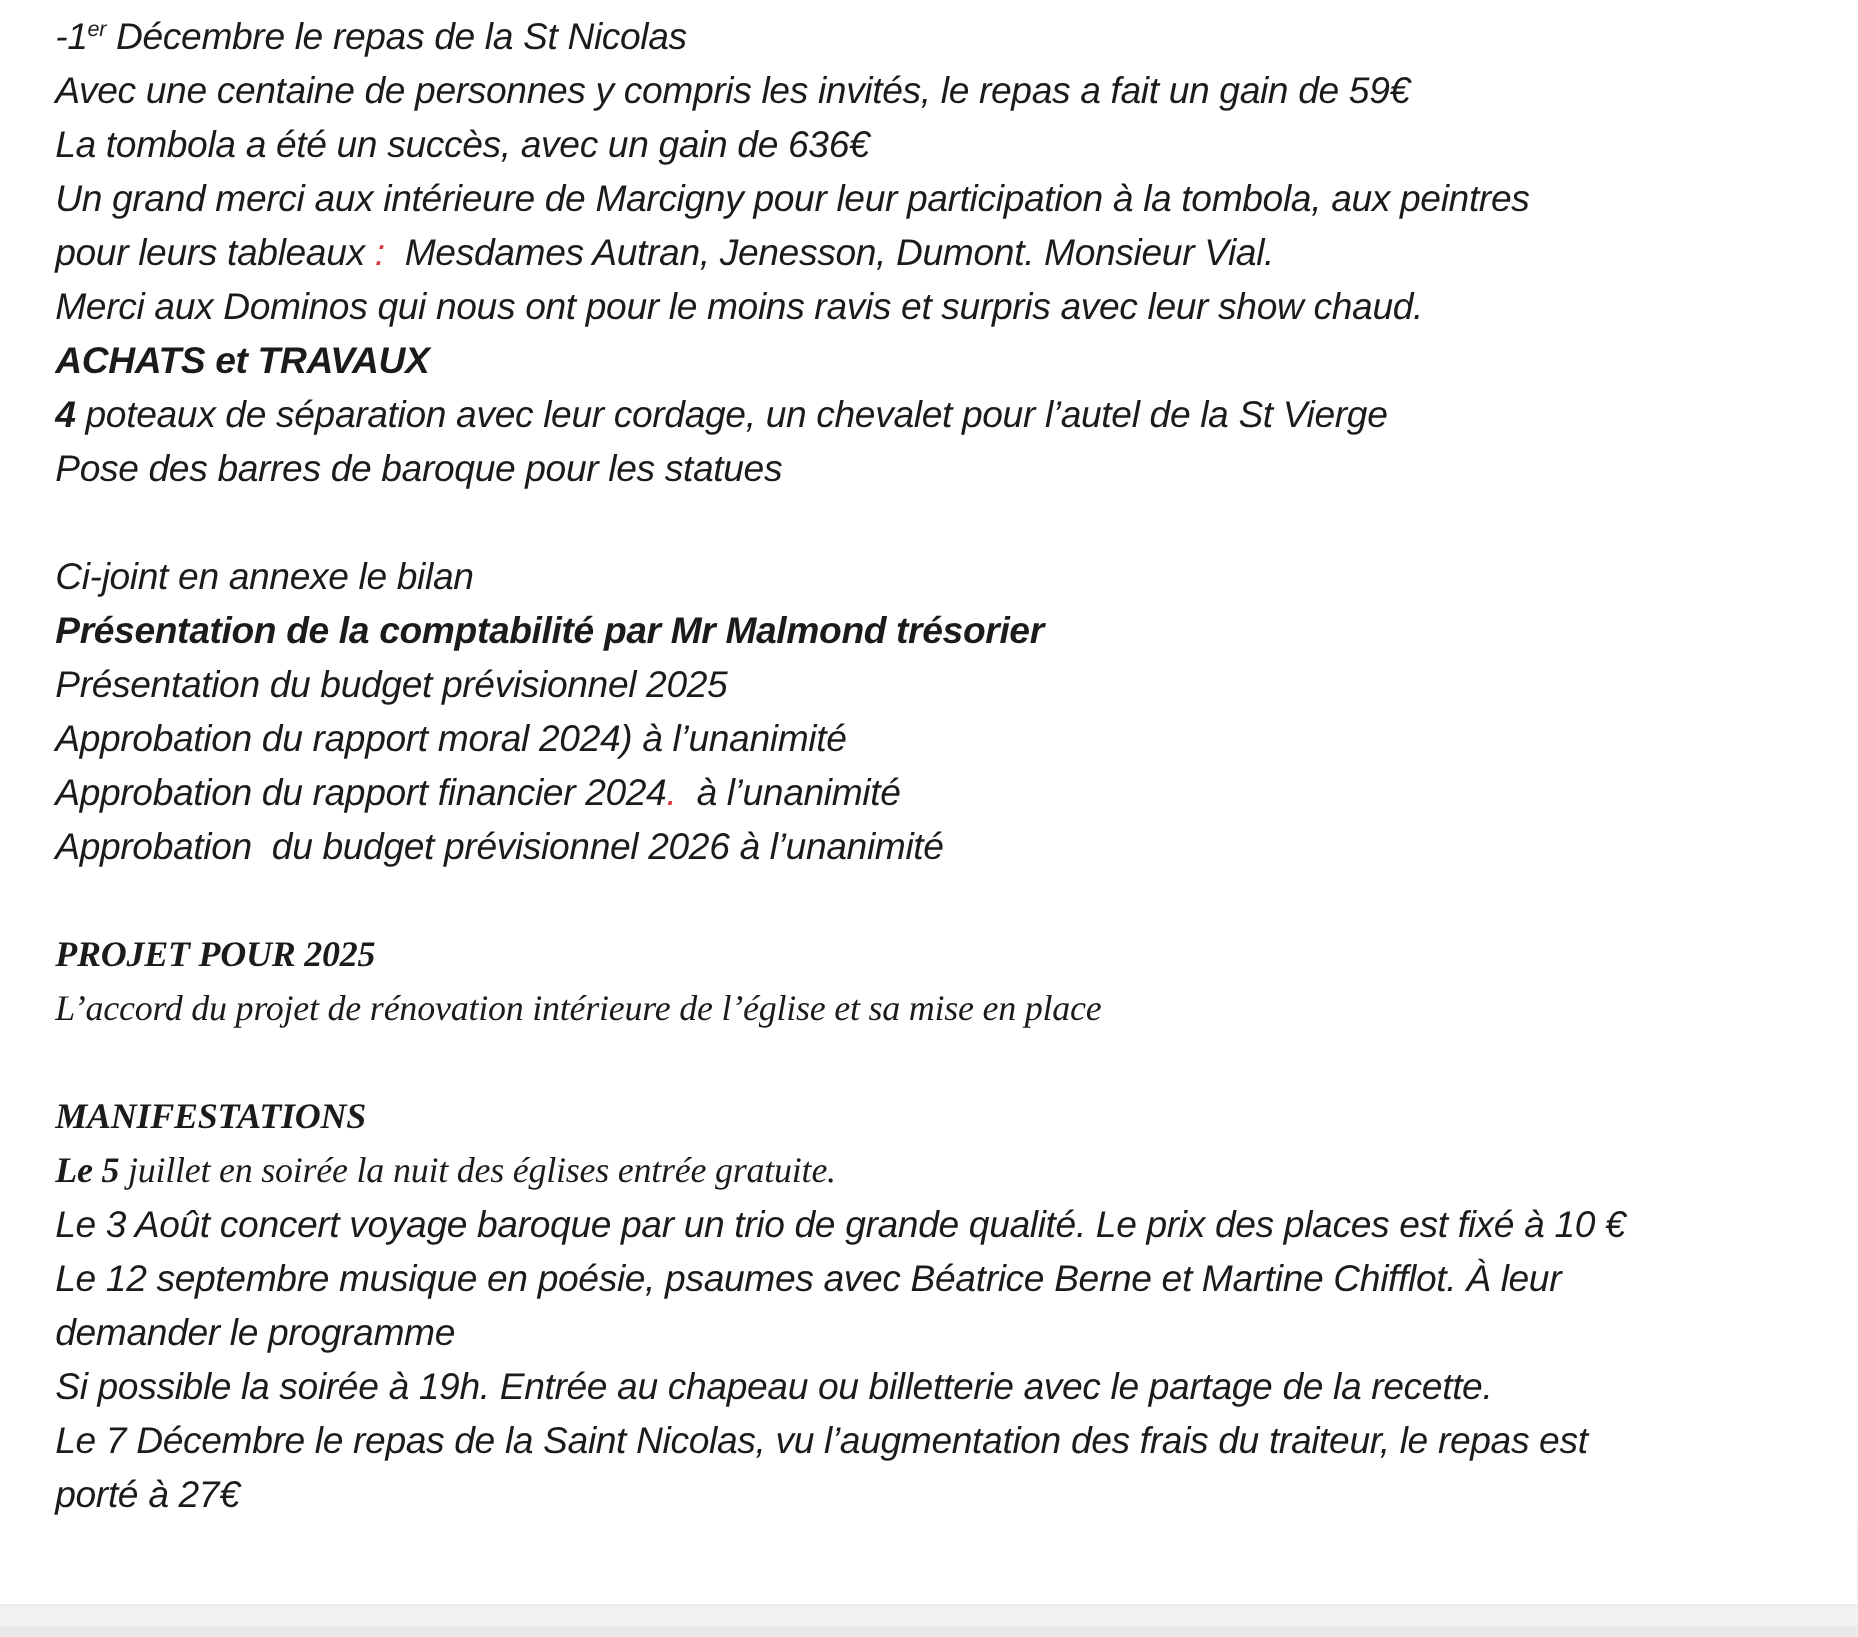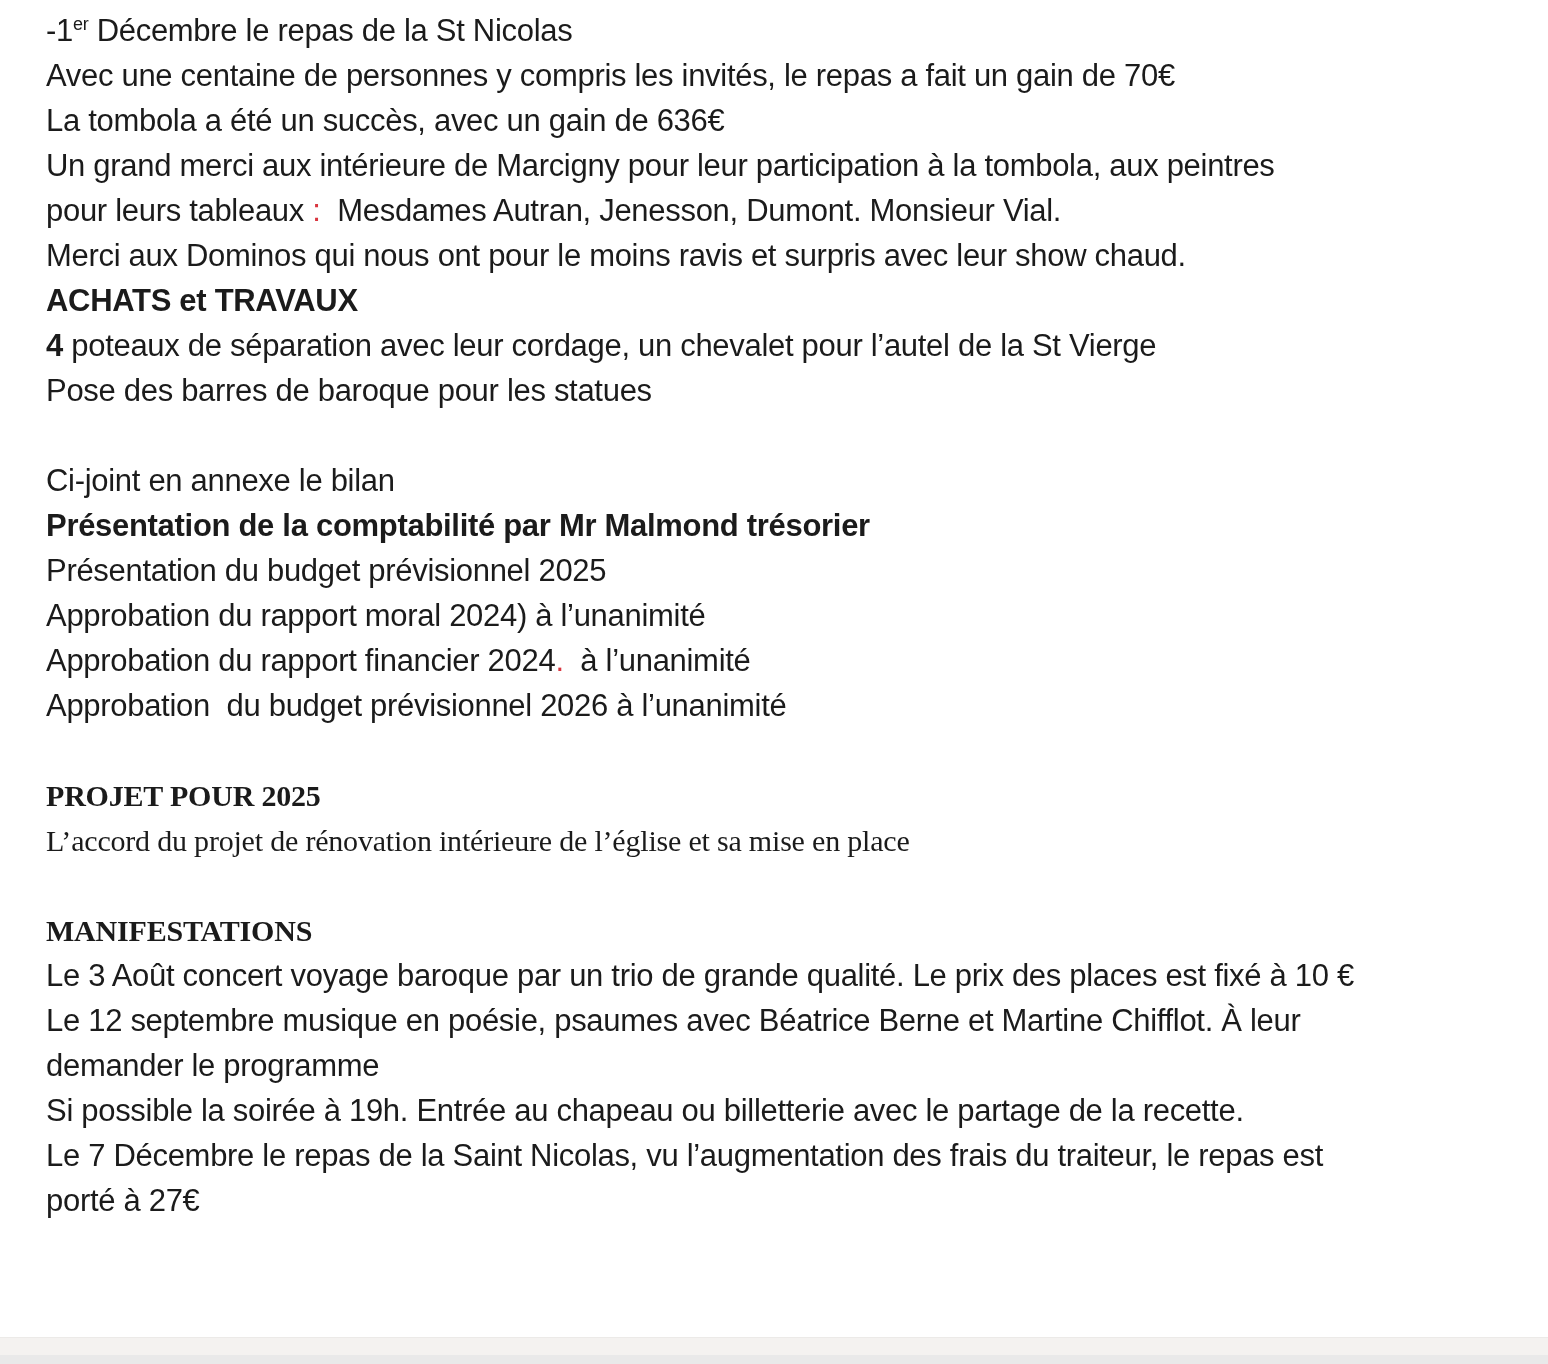--- a/index.html
+++ b/index.html
@@ -9,20 +9,21 @@
     --strip:#f4f2f0;
   }
   html,body{margin:0;padding:0;background:#e9e9e9;}
   .page{
     position:relative;
     width:1548px;
     height:1355px;
     background:var(--bg);
     overflow:hidden;
     margin:0 auto;
+    font-style:italic;
   }
   .content{
     position:absolute;
     top:8px;
     left:46px;
     right:30px;
   }
   .line{
     line-height:45px;
     min-height:45px;
@@ -54,40 +55,41 @@
     background:var(--strip);
     border-top:1px solid #eceae8;
   }
 </style>
 </head>
 <body>
 
 <div class="page">
   <div class="content">
       <div class="line sans"><span class="seg">-1</span><sup class="seg">er</sup><span class="seg"> Décembre le repas de la St Nicolas</span></div>
-      <div class="line sans"><span class="seg">Avec une centaine de personnes y compris les invités, le repas a fait un gain de 70€</span></div>
+      <div class="line sans"><span class="seg">Avec une centaine de personnes y compris les invités, le repas a fait un gain de 59€</span></div>
       <div class="line sans"><span class="seg">La tombola a été un succès, avec un gain de 636€</span></div>
       <div class="line sans"><span class="seg">Un grand merci aux intérieure de Marcigny pour leur participation à la tombola, aux peintres</span></div>
       <div class="line sans"><span class="seg">pour leurs tableaux </span><span class="seg red">:</span><span class="seg">  Mesdames Autran, Jenesson, Dumont. Monsieur Vial.</span></div>
       <div class="line sans"><span class="seg">Merci aux Dominos qui nous ont pour le moins ravis et surpris avec leur show chaud.</span></div>
       <div class="line sans"><span class="seg bold">ACHATS et TRAVAUX</span></div>
       <div class="line sans"><span class="seg bold">4</span><span class="seg"> poteaux de séparation avec leur cordage, un chevalet pour l’autel de la St Vierge</span></div>
       <div class="line sans"><span class="seg">Pose des barres de baroque pour les statues</span></div>
       <div class="line sans blank"></div>
       <div class="line sans"><span class="seg">Ci-joint en annexe le bilan</span></div>
       <div class="line sans"><span class="seg bold">Présentation de la comptabilité par Mr Malmond trésorier</span></div>
       <div class="line sans"><span class="seg">Présentation du budget prévisionnel 2025</span></div>
       <div class="line sans"><span class="seg">Approbation du rapport moral 2024) à l’unanimité</span></div>
       <div class="line sans"><span class="seg">Approbation du rapport financier 2024</span><span class="seg red">.</span><span class="seg">  à l’unanimité</span></div>
       <div class="line sans"><span class="seg">Approbation  du budget prévisionnel 2026 à l’unanimité</span></div>
       <div class="line sans blank"></div>
       <div class="line serif"><span class="seg bold">PROJET POUR 2025</span></div>
       <div class="line serif"><span class="seg">L’accord du projet de rénovation intérieure de l’église et sa mise en place</span></div>
       <div class="line sans blank"></div>
       <div class="line serif"><span class="seg bold">MANIFESTATIONS</span></div>
+      <div class="line serif"><span class="seg bold">Le 5</span><span class="seg"> juillet en soirée la nuit des églises entrée gratuite.</span></div>
       <div class="line sans"><span class="seg">Le 3 Août concert voyage baroque par un trio de grande qualité. Le prix des places est fixé à 10 €</span></div>
       <div class="line sans"><span class="seg">Le 12 septembre musique en poésie, psaumes avec Béatrice Berne et Martine Chifflot. À leur</span></div>
       <div class="line sans"><span class="seg">demander le programme</span></div>
       <div class="line sans"><span class="seg">Si possible la soirée à 19h. Entrée au chapeau ou billetterie avec le partage de la recette.</span></div>
       <div class="line sans"><span class="seg">Le 7 Décembre le repas de la Saint Nicolas, vu l’augmentation des frais du traiteur, le repas est</span></div>
       <div class="line sans"><span class="seg">porté à 27€</span></div>
     </div>
   <div class="footer-strip"></div>
 </div>
 

